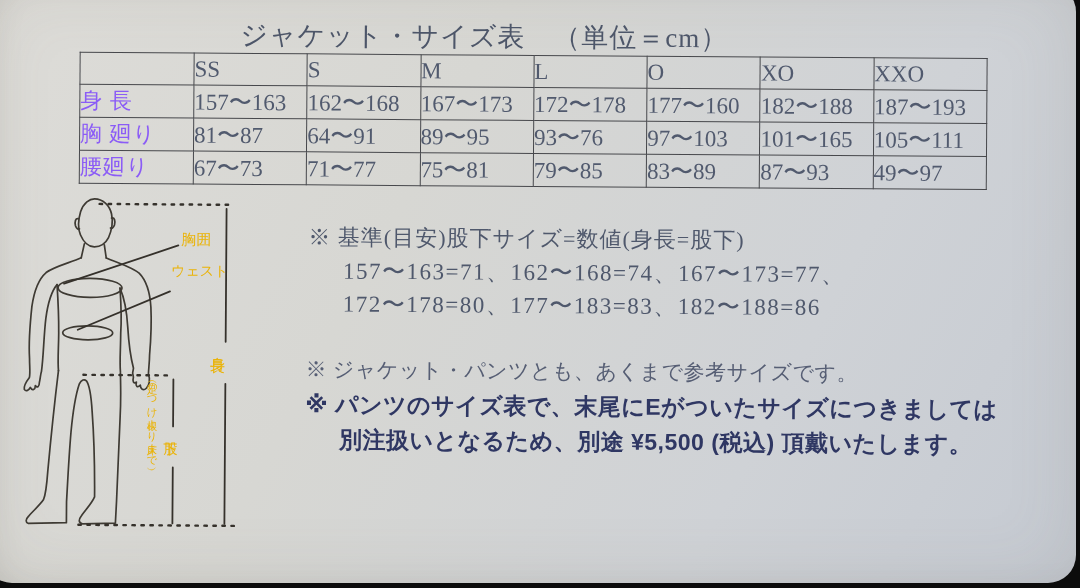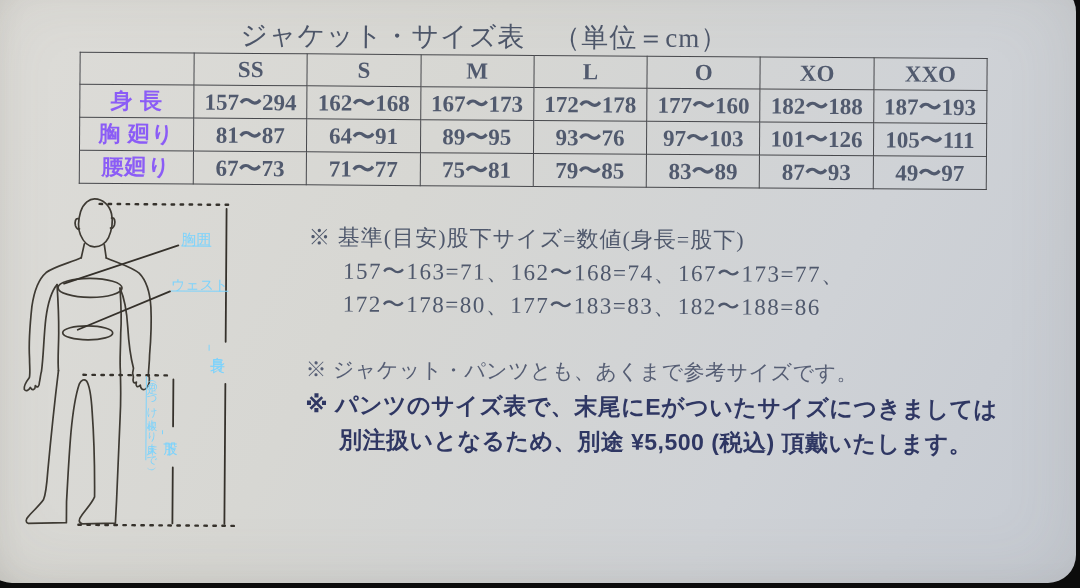--- a/index.html
+++ b/index.html
@@ -7,33 +7,33 @@
          font-family:"Liberation Serif","DejaVu Serif",serif;padding-left:20px;}
   .paper{position:absolute;left:-16px;top:-16px;width:1092px;height:599px;border-radius:28px;
          background:linear-gradient(118deg,#dddcd8 0%,#d7d7d3 38%,#cfd2d6 72%,#c5cad2 100%);
          box-shadow:inset 0 0 70px rgba(110,105,95,.14), inset 18px 0 40px -24px rgba(90,85,78,.28);}
   .rot{position:absolute;left:0;top:0;width:1080px;height:588px;
        transform:rotate(0.4deg);transform-origin:540px 294px;}
   .title{position:absolute;left:0;top:19px;width:965px;text-align:center;
          font-size:27px;color:#4d5669;letter-spacing:1px;white-space:nowrap;}
   table.size{position:absolute;left:78px;top:55px;width:908px;border-collapse:collapse;
          table-layout:fixed;color:#515a6e;}
-  table.size td,table.size th{border:1.6px solid #47484c;text-align:center;vertical-align:middle;
-         padding:0;font-weight:bold;font-size:23px;white-space:nowrap;margin-left:44px;}
+  table.size td,table.size th{border:1.6px solid #47484c;vertical-align:middle;
+         padding:0;font-weight:normal;font-size:23px;white-space:nowrap;margin-left:44px;}
   table.size tr.hdr td{height:31px;font-size:23px;}
   table.size tr.r td{height:32px;}
   table.size td.lbl{font-size:22px;letter-spacing:1px;color:#8b5cf6;}
   .note{position:absolute;color:#4f586c;white-space:nowrap;}
   .n1{font-size:22px;letter-spacing:1px;}
   .n1b{font-size:23px;letter-spacing:1.5px;}
   .n2{font-size:21px;letter-spacing:0.5px;color:#565e74;}
   .n3{font-family:"Liberation Sans","DejaVu Sans",sans-serif;font-weight:bold;
       font-size:23px;letter-spacing:0.5px;color:#2f3763;}
-  .figlabel{position:absolute;color:#7dd3fc;white-space:nowrap;
-      font-family:"Liberation Sans","DejaVu Sans",sans-serif;text-decoration:underline;}
+  .figlabel{position:absolute;color:#eab308;white-space:nowrap;
+      font-family:"Liberation Sans","DejaVu Sans",sans-serif;}
   .vtext{writing-mode:vertical-rl;text-orientation:mixed;line-height:1;}
   svg .ln{stroke:#3e3a33;stroke-width:1.7;fill:none;stroke-linecap:round;stroke-linejoin:round;}
   svg .dash{stroke:#35312b;stroke-width:2.4;fill:none;stroke-dasharray:2.5 6.5;stroke-linecap:round;}
   svg .dim{stroke:#35312b;stroke-width:1.8;fill:none;stroke-linecap:round;}
 </style>
 </head>
 <body>
 
 <div id="stage">
   <div class="paper"></div>
@@ -58,36 +58,36 @@
         <td>SS</td>
         <td>S</td>
         <td>M</td>
         <td>L</td>
         <td>O</td>
         <td>XO</td>
         <td>XXO</td>
       </tr>
       <tr class="r">
         <td class="lbl">身 長</td>
-        <td>157〜294</td>
+        <td>157〜163</td>
         <td>162〜168</td>
         <td>167〜173</td>
         <td>172〜178</td>
         <td>177〜160</td>
         <td>182〜188</td>
         <td>187〜193</td>
       </tr>
       <tr class="r">
         <td class="lbl">胸 廻り</td>
         <td>81〜87</td>
         <td>64〜91</td>
         <td>89〜95</td>
         <td>93〜76</td>
         <td>97〜103</td>
-        <td>101〜126</td>
+        <td>101〜165</td>
         <td>105〜111</td>
       </tr>
       <tr class="r">
         <td class="lbl">腰廻り</td>
         <td>67〜73</td>
         <td>71〜77</td>
         <td>75〜81</td>
         <td>79〜85</td>
         <td>83〜89</td>
         <td>87〜93</td>
@@ -121,21 +121,21 @@
       <g>
         <path class="dash" d="M99,207 H230"></path>
         <path class="dash" d="M84,378 H168"></path>
         <path class="dash" d="M80,528 H236"></path>
         <path class="dim" d="M226,211 V344 M226,386 V526"></path>
         <path class="dim" d="M174,382 V429 M174,470 V526"></path>
       </g>
     </svg>
 
     <div class="figlabel" style="left:181px;top:233px;font-size:15px;">胸囲</div>
-    <div class="figlabel" style="left:171px;top:279px;font-size:14px;">ウェスト</div>
+    <div class="figlabel" style="left:171px;top:265px;font-size:14px;">ウェスト</div>
     <div class="figlabel vtext" style="left:211px;top:347px;font-size:15px;letter-spacing:3px;">身長</div>
     <div class="figlabel vtext" style="left:165px;top:433px;font-size:14px;letter-spacing:2px;">股下</div>
     <div class="figlabel vtext" style="left:148px;top:379px;font-size:10.5px;height:150px;">（足のつけ根より床まで）</div>
 
     <div class="note n1" style="left:308px;top:224px;">※ 基準(目安)股下サイズ=数値(身長=股下)</div>
     <div class="note n1b" style="left:343px;top:257px;">157〜163=71、162〜168=74、167〜173=77、</div>
     <div class="note n1b" style="left:343px;top:290px;">172〜178=80、177〜183=83、182〜188=86</div>
     <div class="note n2" style="left:306px;top:357px;">※ ジャケット・パンツとも、あくまで参考サイズです。</div>
     <div class="note n3" style="left:306px;top:391px;">※ パンツのサイズ表で、末尾にEがついたサイズにつきましては</div>
     <div class="note n3" style="left:340px;top:426px;">別注扱いとなるため、別途 ¥5,500 (税込) 頂戴いたします。</div>

